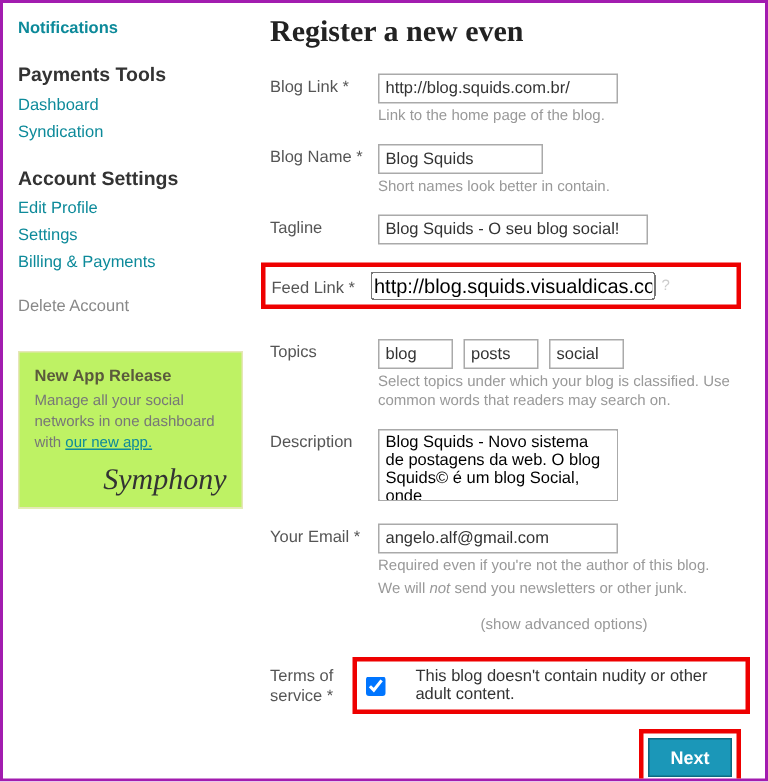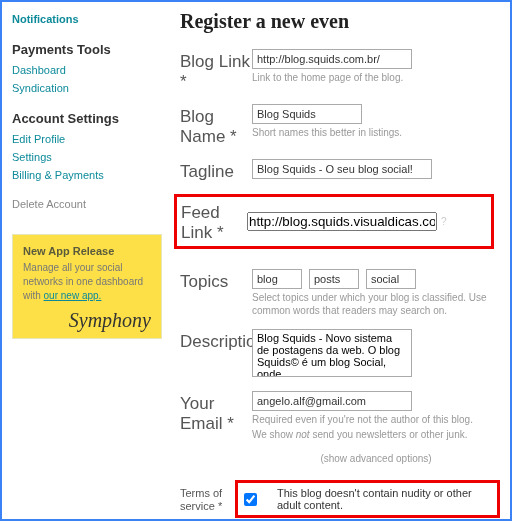--- a/index.html
+++ b/index.html
@@ -1,32 +1,32 @@
 <!DOCTYPE html>
 <html><head>
 <meta charset="utf-8">
 <style>
 * { box-sizing: border-box; margin: 0; padding: 0; }
 body { font-family: Verdana, Arial, sans-serif; font-size: 11px; color: #555; background: #fff; }
-.frame { width: 512px; height: 521px; border: 2px solid #3b82f6; padding: 8px 10px; overflow: hidden; position: relative; }
+.frame { width: 512px; height: 521px; border: 2px solid #a21caf; padding: 8px 10px; overflow: hidden; position: relative; }
 .container { display: flex; gap: 18px; }
 .sidebar { width: 150px; flex-shrink: 0; }
 .sb-link { color: #0d8a9a; font-size: 11px; padding: 3px 0; cursor: pointer; }
 .sb-link.active { font-weight: bold; }
 .sb-head { color: #333; font-weight: bold; font-size: 13px; margin-top: 14px; margin-bottom: 4px; }
 .sb-del { color: #888; font-size: 11px; margin-top: 14px; cursor: pointer; }
-.promo { margin-top: 24px; background: #fde047; border: 1px solid #e6e6b8; padding: 10px 10px 6px 10px; }
+.promo { margin-top: 24px; background: #bef264; border: 1px solid #e6e6b8; padding: 10px 10px 6px 10px; }
 .promo-title { font-weight: bold; color: #5a5a3c; font-size: 11px; margin-bottom: 4px; }
 .promo-text { font-size: 10px; color: #777; line-height: 1.4; }
 .promo-text a { color: #0d8a9a; text-decoration: underline; cursor: pointer; }
 .promo-sig { font-family: 'Segoe Script', cursive; font-size: 20px; text-align: right; color: #333; margin-top: 6px; font-style: italic; }
 .main { flex: 1; }
 h1 { font-family: Georgia, serif; font-size: 20px; color: #222; font-weight: bold; margin-bottom: 16px; }
 .row { display: flex; align-items: flex-start; margin-bottom: 12px; }
-.label { width: 72px; flex-shrink: 0; font-size: 17px; color: #555; padding-top: 3px; }
+.label { width: 72px; flex-shrink: 0; font-size: 11px; color: #555; padding-top: 3px; }
 .field { flex: 1; }
 .field input[type=text] { width: 160px; border: 1px solid #aaa; padding: 2px 4px; font-size: 11px; font-family: inherit; color: #333; height: 20px; }
 .field select { width: 120px; border: 1px solid #aaa; padding: 1px 2px; font-size: 11px; font-family: inherit; height: 20px; }
 .field textarea { width: 160px; height: 48px; border: 1px solid #aaa; padding: 2px 4px; font-size: 11px; font-family: inherit; resize: none; overflow-y: scroll; }
 .hint { font-size: 10px; color: #999; margin-top: 2px; line-height: 1.3; }
 .hint i { font-style: italic; }
 .topics { display: flex; gap: 7px; }
 .topics input { width: 50px !important; }
 .redbox { border: 3px solid #e00; padding: 3px 4px; margin-left: -6px; margin-right: 6px; position: relative; display: flex; align-items: center; }
 .redbox .label { width: 66px; }
@@ -74,21 +74,21 @@
     <div class="field">
       <input type="text" value="http://blog.squids.com.br/" style="">
       <div class="hint">Link to the home page of the blog.</div>
     </div>
   </div>
 
   <div class="row">
     <div class="label">Blog Name *</div>
     <div class="field">
       <input type="text" style="width: 110px;" value="Blog Squids">
-      <div class="hint">Short names this better in listings.</div>
+      <div class="hint">Short names look better in contain.</div>
     </div>
   </div>
 
   <div class="row">
     <div class="label">Tagline</div>
     <div class="field">
       <input type="text" style="width: 180px;" value="Blog Squids - O seu blog social!">
     </div>
   </div>
 
@@ -116,21 +116,21 @@
     <div class="field">
       <textarea style="">Blog Squids - Novo sistema de postagens da web. O blog Squids© é um blog Social, onde</textarea>
     </div>
   </div>
 
   <div class="row">
     <div class="label">Your Email *</div>
     <div class="field">
       <input type="text" value="angelo.alf@gmail.com" style="">
       <div class="hint">Required even if you're not the author of this blog.</div>
-      <div class="hint"><span>We show </span><i>not</i><span> send you newsletters or other junk.</span></div>
+      <div class="hint"><span>We will </span><i>not</i><span> send you newsletters or other junk.</span></div>
     </div>
   </div>
 
   <div class="advanced">(show advanced options)</div>
 
   <div class="tos-row">
     <div class="tos-label">Terms of service *</div>
     <div class="tos-box">
       <input type="checkbox" checked="" style="">
       <label>This blog doesn't contain nudity or other adult content.</label>

